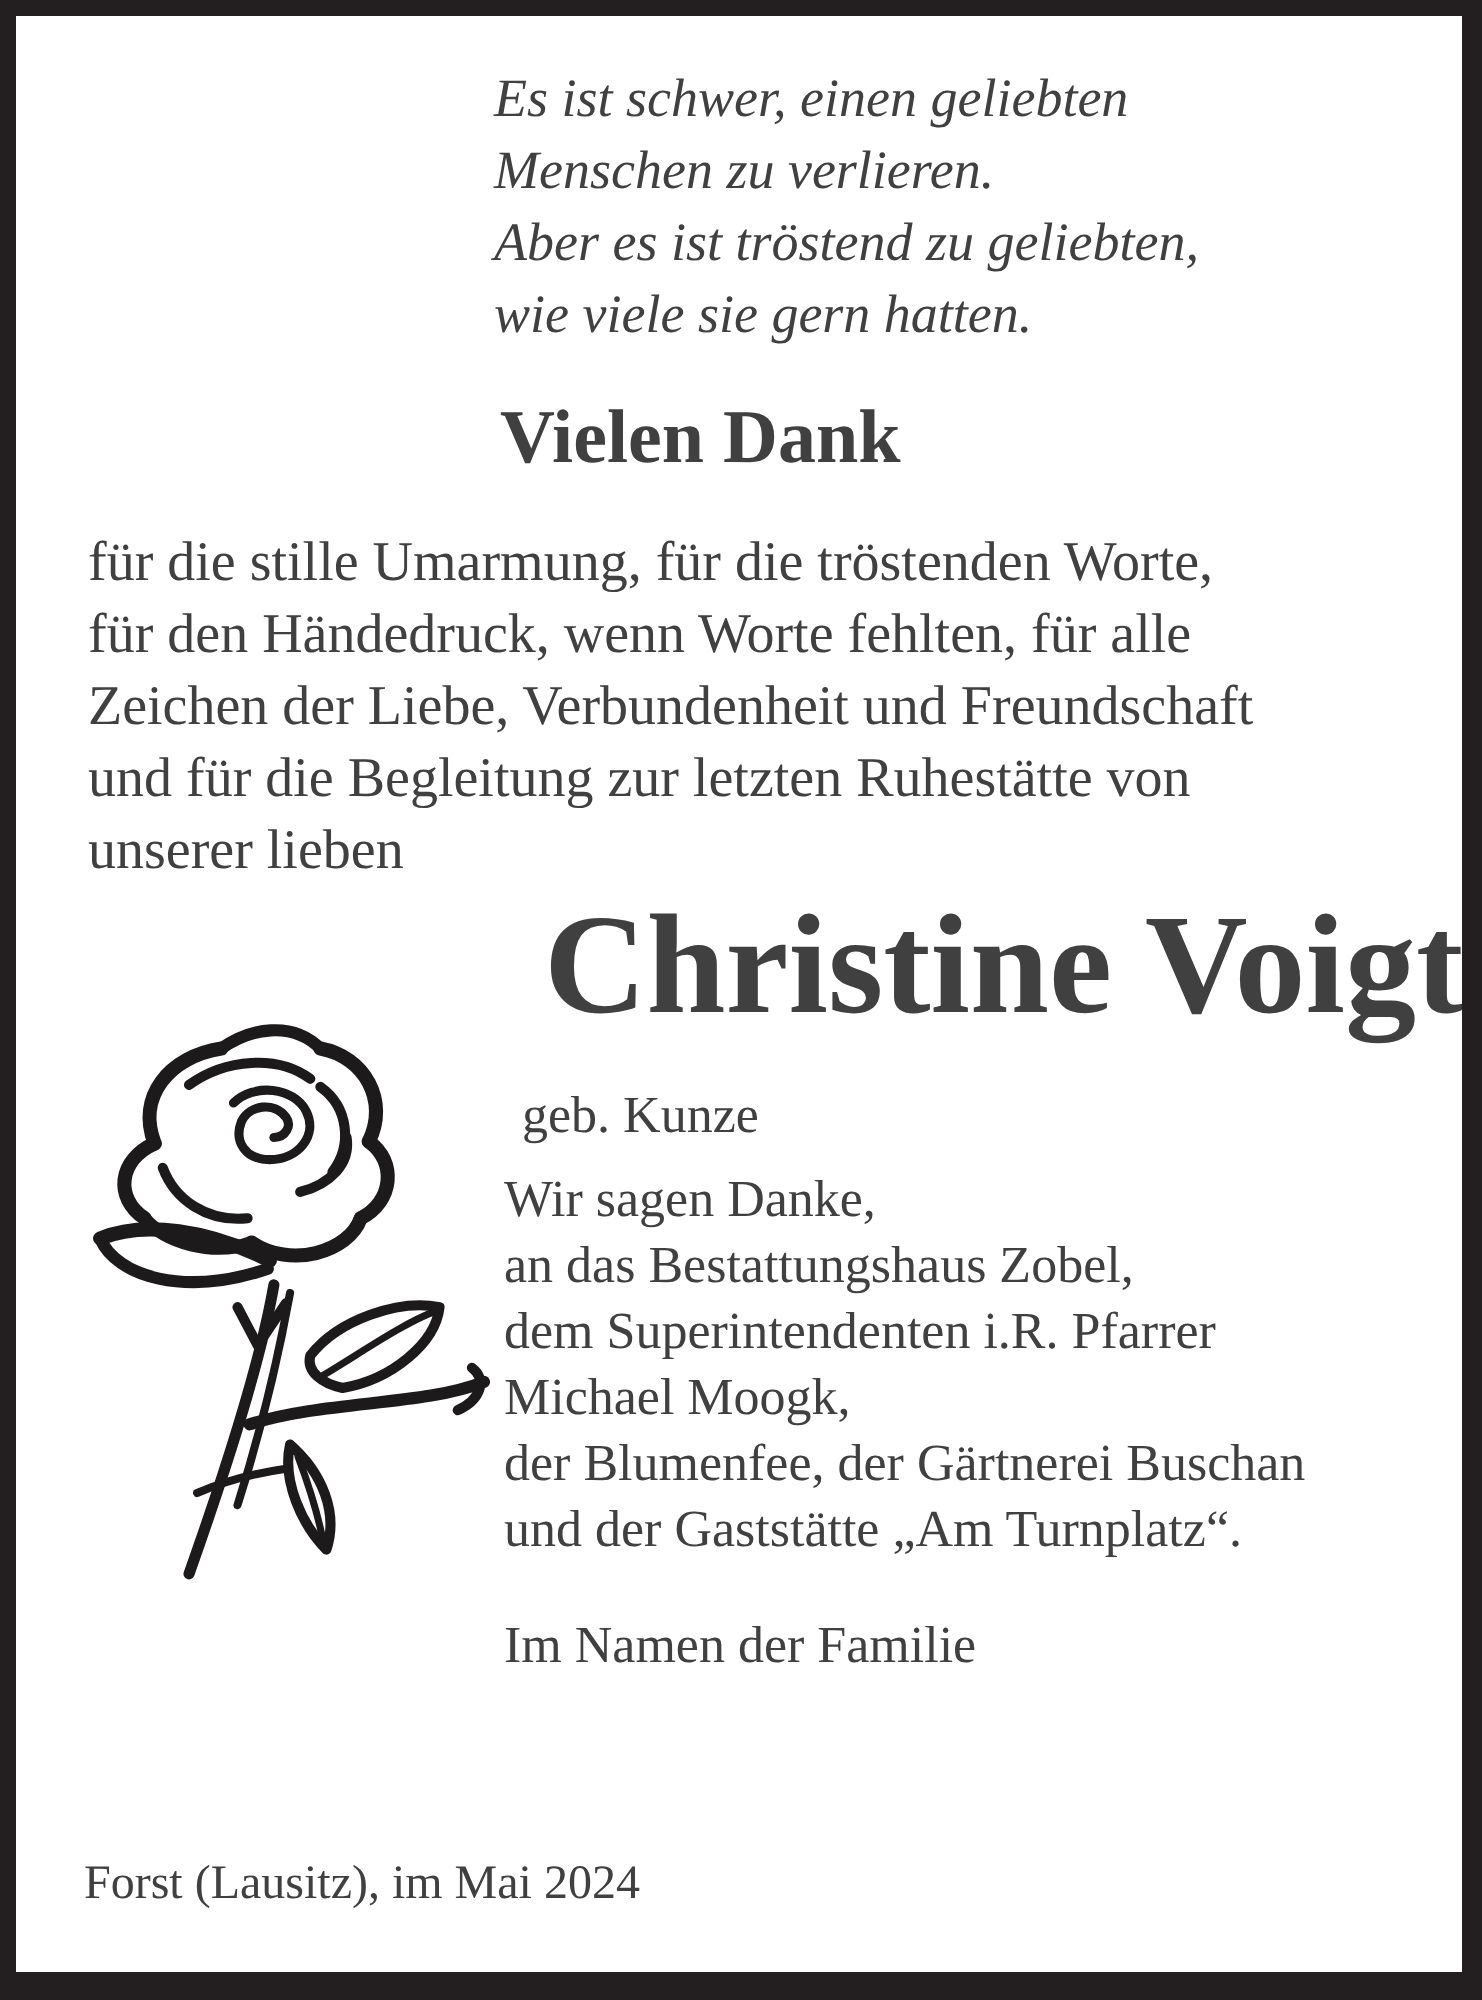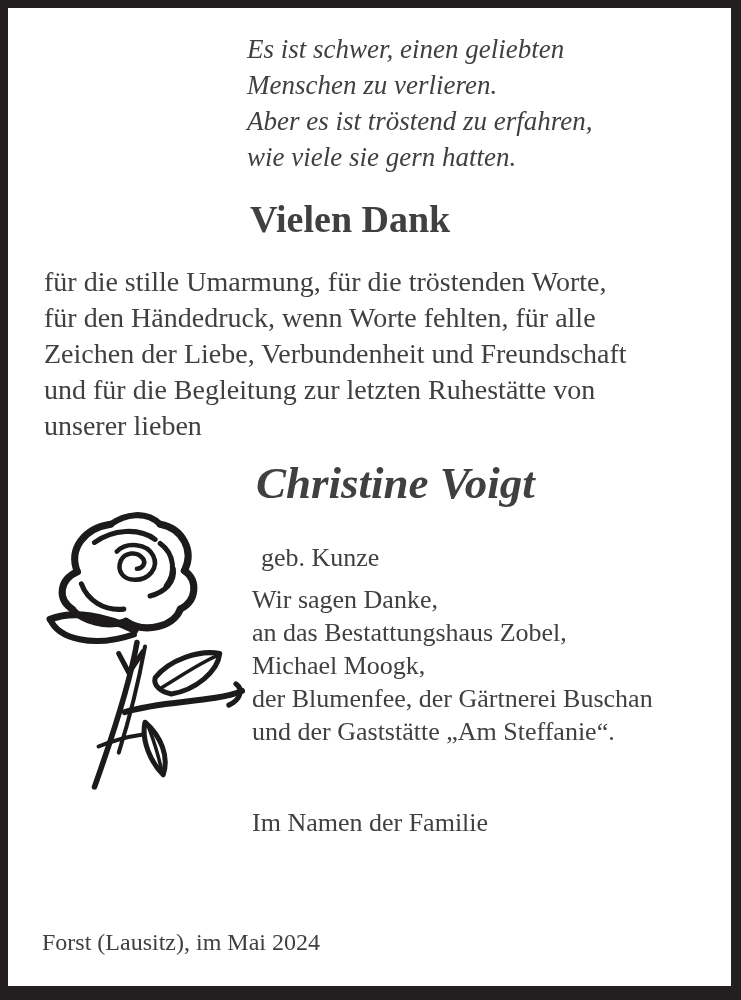--- a/index.html
+++ b/index.html
@@ -36,25 +36,24 @@
     font-size: 38px;
     line-height: 46px;
   }
   .intro {
     left: 44px; top: 264px;
     font-size: 28px;
     line-height: 36px;
     font-family: Liberation Serif, serif;
   }
   .name {
-    left: 256px; top: 452px;
+    left: 272px; top: 452px;
     font-weight: bold;
-    font-size: 45px;
+    font-size: 71px;
     line-height: 62px;
-    font-style: italic;
   }
   .birthname {
     left: 261px; top: 542px;
     font-size: 26px;
     line-height: 32px;
   }
   .thanks {
     left: 252px; top: 583px;
     font-size: 26px;
     line-height: 33px;
@@ -78,21 +77,21 @@
 </style>
 </head>
 <body>
 
 <div class="page">
   <div class="frame"></div>
 
   <div class="block verse">
     <div>Es ist schwer, einen geliebten</div>
     <div>Menschen zu verlieren.</div>
-    <div>Aber es ist tröstend zu erfahren,</div>
+    <div>Aber es ist tröstend zu geliebten,</div>
     <div>wie viele sie gern hatten.</div>
   </div>
 
   <div class="block heading">Vielen Dank</div>
 
   <div class="block intro">
     <div>für die stille Umarmung, für die tröstenden Worte,</div>
     <div>für den Händedruck, wenn Worte fehlten, für alle</div>
     <div>Zeichen der Liebe, Verbundenheit und Freundschaft</div>
     <div>und für die Begleitung zur letzten Ruhestätte von</div>
@@ -137,23 +136,24 @@
       <path stroke-width="5" d="M112,222 C128,236 136,256 130,274 C118,262 108,240 112,222 Z"></path>
       <path stroke-width="3.5" d="M116,228 C122,244 126,258 128,268"></path>
 
       <path stroke-width="4" d="M66,246 C80,240 96,236 110,234"></path>
     </g>
   </svg>
 
   <div class="block thanks">
     <div>Wir sagen Danke,</div>
     <div>an das Bestattungshaus Zobel,</div>
+    <div>dem Superintendenten i.R. Pfarrer</div>
     <div>Michael Moogk,</div>
     <div>der Blumenfee, der Gärtnerei Buschan</div>
-    <div>und der Gaststätte „Am Steffanie“.</div>
+    <div>und der Gaststätte „Am Turnplatz“.</div>
   </div>
 
   <div class="block family">
     <div>Im Namen der Familie</div>
   </div>
 
   <div class="block footer">Forst (Lausitz), im Mai 2024</div>
 </div>
 
 </body></html>

